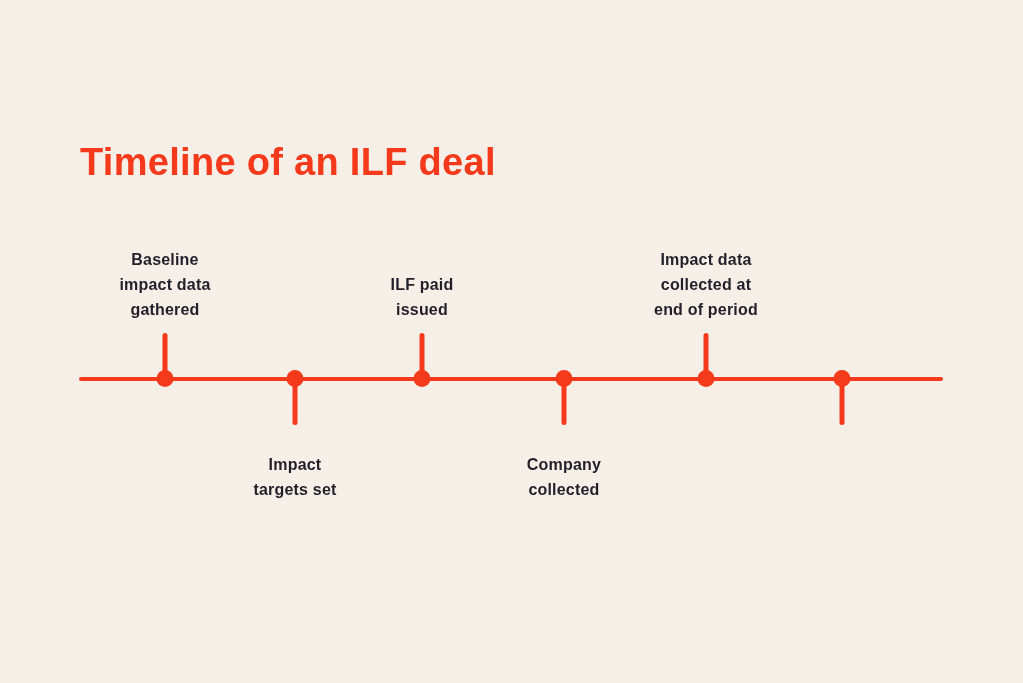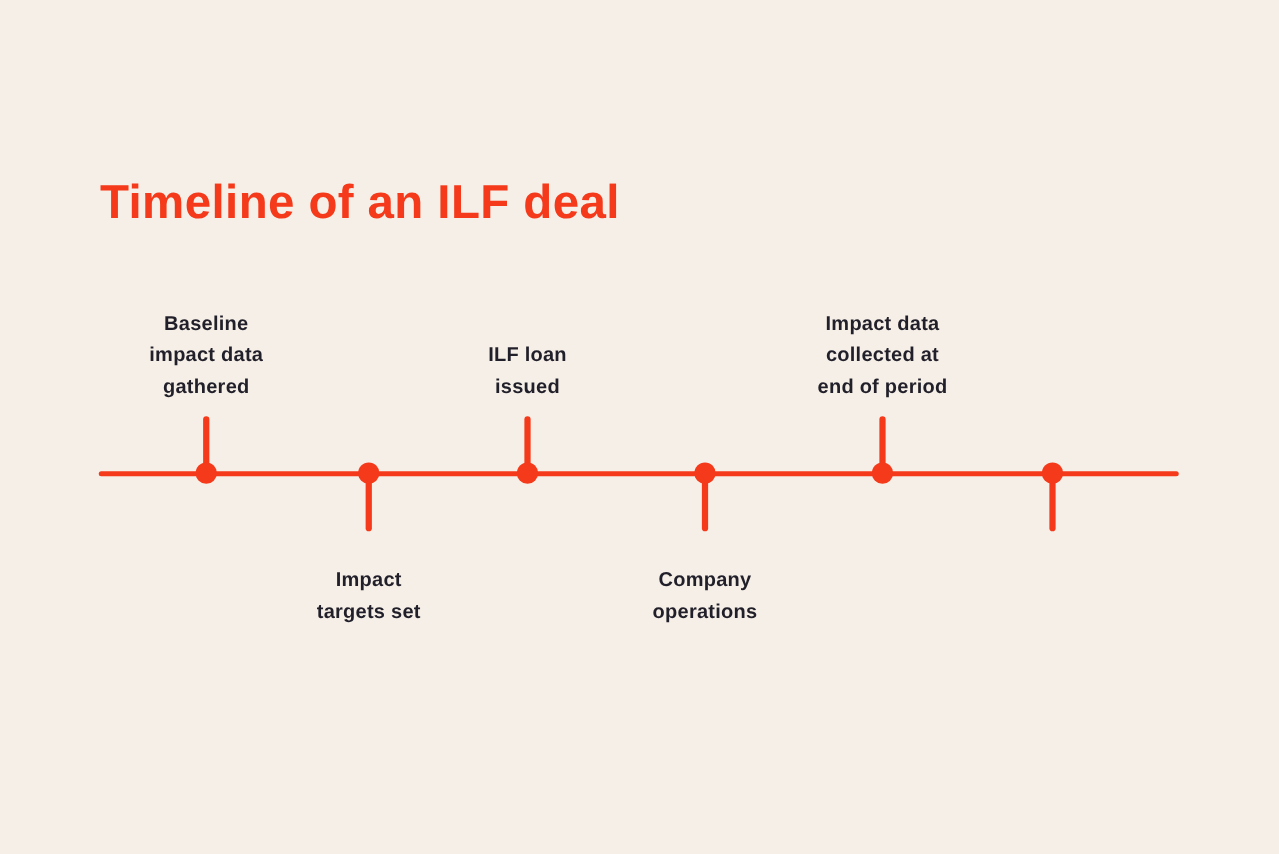--- a/index.html
+++ b/index.html
@@ -65,27 +65,27 @@
 impact data
 gathered</div>
 
   <div class="stem down" style="left:295px"></div>
   <div class="dot" style="left:295px"></div>
   <div class="label below" style="left:295px">Impact
 targets set</div>
 
   <div class="stem up" style="left:422px"></div>
   <div class="dot" style="left:422px"></div>
-  <div class="label above" style="left:422px">ILF loan
+  <div class="label above" style="left:422px">ILF paid
 issued</div>
 
   <div class="stem down" style="left:564px"></div>
   <div class="dot" style="left:564px"></div>
   <div class="label below" style="left:564px">Company
-operations</div>
+collected</div>
 
   <div class="stem up" style="left:706px"></div>
   <div class="dot" style="left:706px"></div>
   <div class="label above" style="left:706px">Impact data
 collected at
 end of period</div>
 
   <div class="stem down" style="left:842px"></div>
   <div class="dot" style="left:842px"></div>
 

